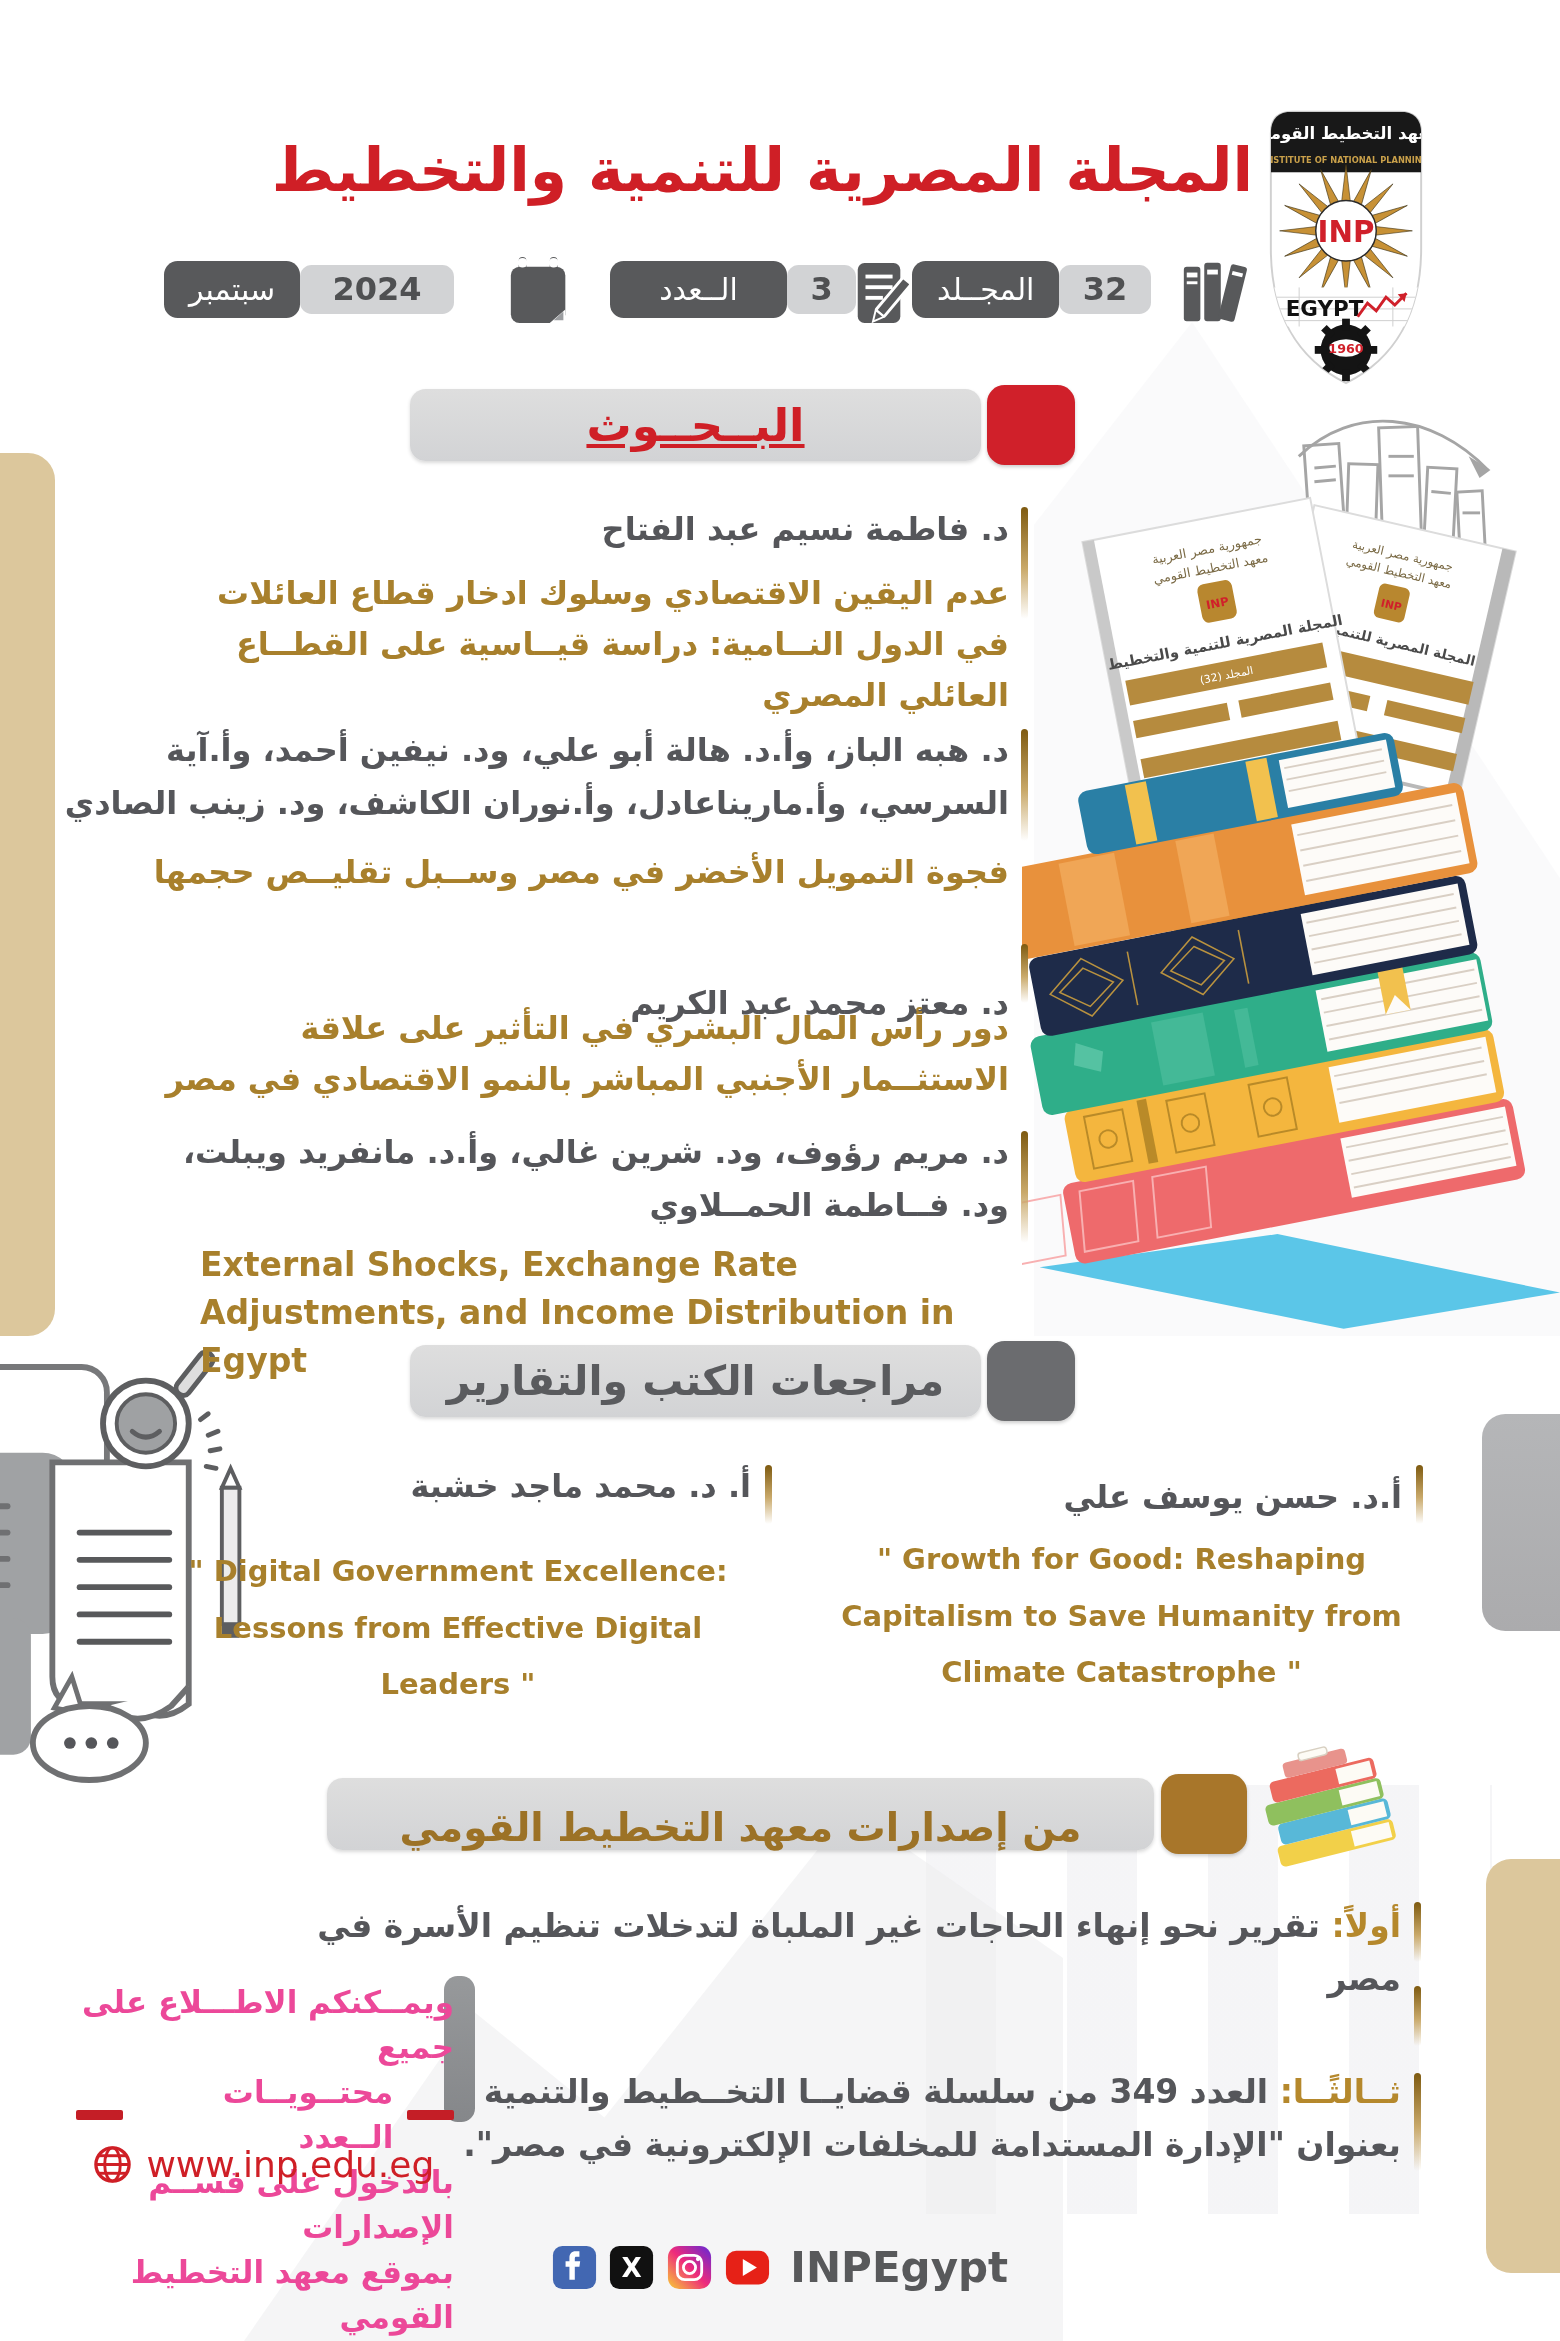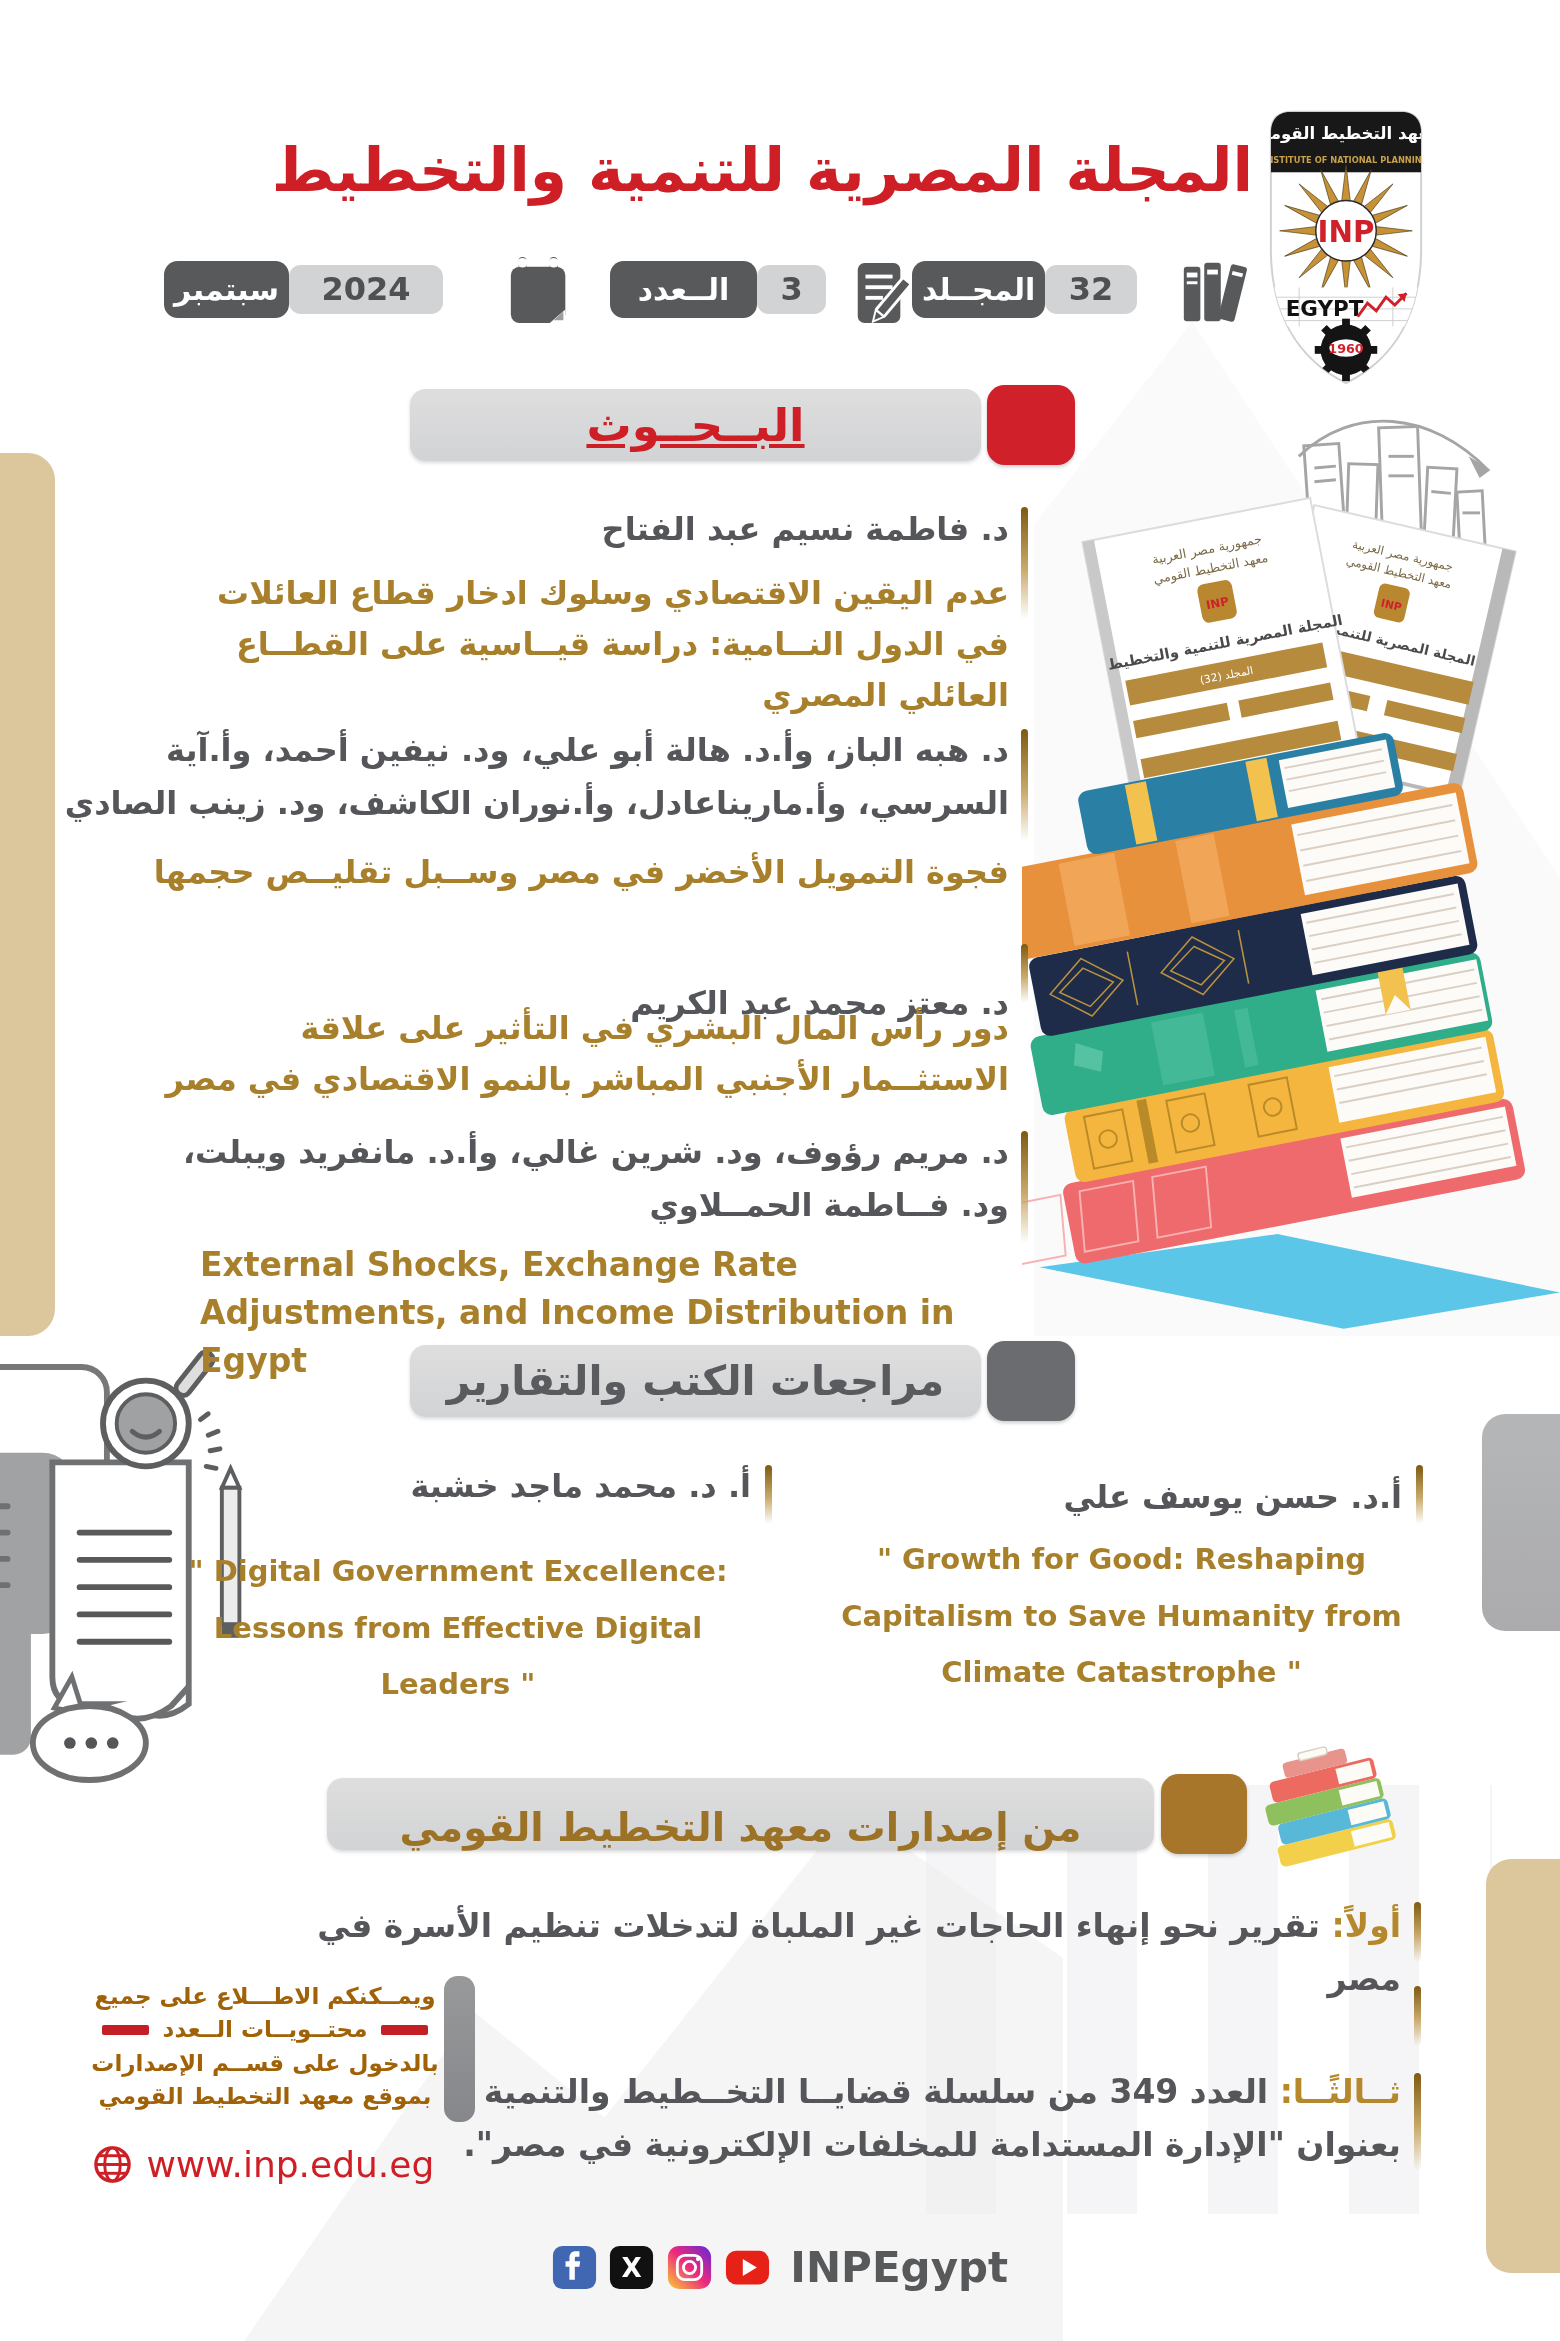--- a/index.html
+++ b/index.html
@@ -21,21 +21,21 @@
     background:linear-gradient(#b5b6b8,#ababad);border-radius:23.4px 0 0 23.4px;z-index:1;}
   .edge-beige-right{position:absolute;left:1486px;top:1859px;width:74px;height:414px;background:#dcc79c;
     border-radius:25px 0 0 25px;z-index:1;}
 
   
   .main-title{position:absolute;right:307px;top:135px;width:1073px;font-size:60px;font-weight:bold;
     color:#cf1f26;text-align:right;direction:rtl;letter-spacing:-1px;z-index:2;}
   .badge-row{position:absolute;left:0;top:257px;width:1560px;height:68px;z-index:2;}
   .pill-group{position:absolute;height:57px;display:flex;flex-direction:row;align-items:center;}
   .pill-dark{background:#58595b;border-radius:13.7px;height:57px;display:flex;align-items:center;justify-content:center;
-    color:#fff;font-weight:bold;font-size:30px;padding:0 10px;z-index:2;direction:rtl;}
+    color:#fff;font-weight:normal;font-size:30px;padding:0 25px;z-index:2;direction:rtl;}
   .pill-light{background:#d2d3d5;border-radius:11.7px;height:49px;display:flex;align-items:center;justify-content:center;
     color:#4f5052;font-weight:bold;font-size:32px;padding:0 23.4px;margin-right:-13.7px;z-index:1;}
   .badge-icon{position:absolute;z-index:2;}
 
   
   .section-bar{position:absolute;height:72px;border-radius:15.6px;background:linear-gradient(#dedede,#d2d3d5);
     box-shadow:0 2px 3.9px rgba(0,0,0,.15);display:flex;align-items:center;justify-content:center;z-index:2;}
   .section-square{position:absolute;width:88px;height:80px;border-radius:17.6px;box-shadow:0 2px 3.9px rgba(0,0,0,.2);z-index:2;}
   .st-red{color:#cf1f26;font-size:45px;font-weight:bold;direction:rtl;text-decoration:underline;}
   .st-dark{color:#5a5b5e;font-size:41px;font-weight:bold;direction:rtl;}
@@ -54,22 +54,22 @@
   
   .rev-title{position:absolute;color:#a8802c;font-weight:bold;font-size:29px;text-align:center;direction:ltr;
     line-height:1.95;z-index:2;}
 
   
   .pub-item{position:absolute;text-align:right;direction:rtl;font-weight:bold;font-size:33px;color:#55565a;
     line-height:1.6;z-index:2;}
   .pub-label{color:#b5882c;}
 
   
-  .note{position:absolute;left:76px;top:1980px;width:378px;text-align:center;direction:rtl;color:#a16207;
-    font-weight:bold;font-size:23px;line-height:1.45;z-index:2;}
+  .note{position:absolute;left:76px;top:1980px;width:378px;text-align:right;direction:rtl;color:#ec4899;
+    font-weight:bold;font-size:31px;line-height:1.45;z-index:2;}
   .note-line2{display:flex;align-items:center;justify-content:center;gap:13.7px;}
   .dash{width:47px;height:9.8px;background:#c41e26;border-radius:2px;flex:0 0 auto;}
   .note-gray-bar{position:absolute;left:444px;top:1976px;width:31px;height:146px;border-radius:13.7px;
     background:linear-gradient(#97999b,#85878a);z-index:2;}
   .website-row{position:absolute;left:68px;top:2144px;width:390px;display:flex;align-items:center;justify-content:center;
     gap:13.7px;z-index:2;}
   .website-text{color:#cf1f26;font-weight:normal;font-size:36px;direction:ltr;text-align:center;}
 
   
   .social-row{position:absolute;left:0;top:2243px;width:1560px;display:flex;align-items:center;justify-content:center;

